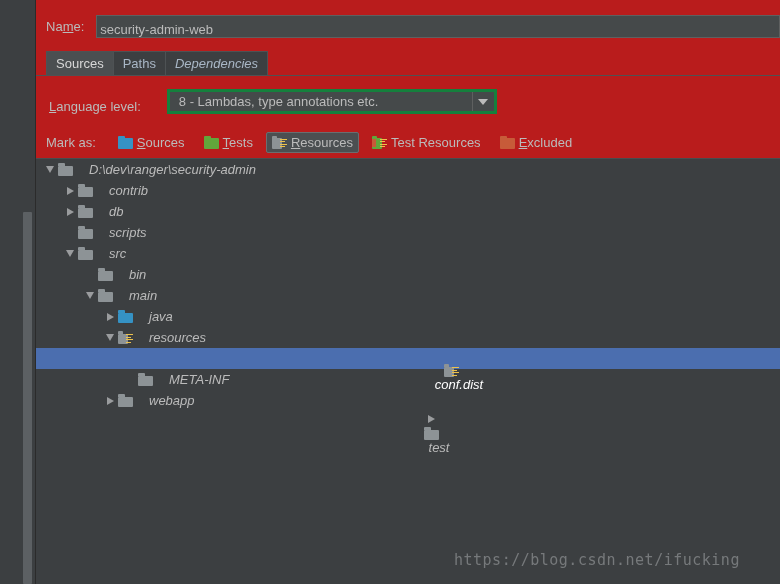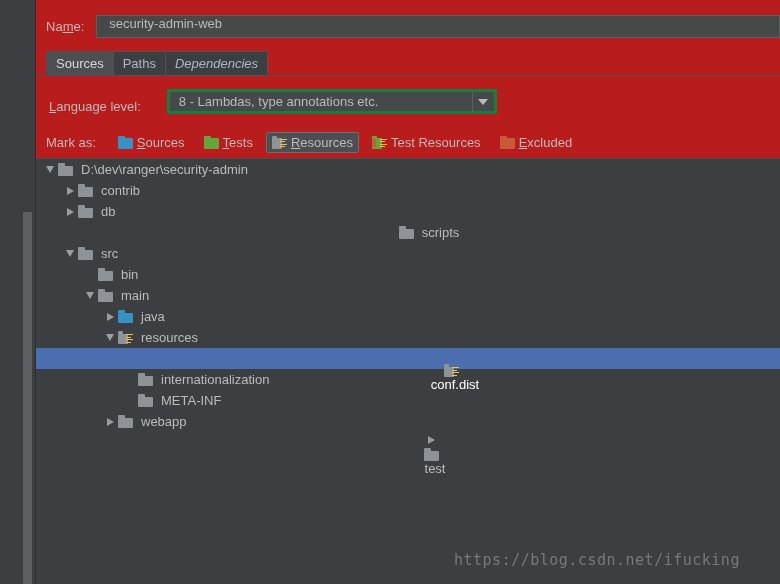--- a/index.html
+++ b/index.html
@@ -37,21 +37,21 @@
     display: flex; align-items: center;
   }
   .field-label {
     color: #bbbbbb; font-size: 13px; padding-left: 10px; white-space: nowrap;
   }
   .mnem { text-decoration: underline; }
   .name-input {
     margin-left: 12px; width: 692px; height: 23px;
     background: #45494a; border: 1px solid #5e6060;
     color: #bbbbbb; font-size: 13px;
-    display: flex; align-items: flex-start; padding-left: 12px;
+    display: flex; align-items: flex-end; padding-left: 3px;
   }
 
   
   .tabs {
     position: absolute; left: 10px; top: 51px; height: 24px;
     display: flex; align-items: stretch;
   }
   .tab {
     display: flex; align-items: center; padding: 0 9px;
     color: #a9b7c6; font-size: 13px;
@@ -158,21 +158,21 @@
   .tri-right {
     width: 0; height: 0;
     border-top: 4.5px solid transparent; border-bottom: 4.5px solid transparent;
     border-left: 7px solid #9a9c9e;
   }
   .tri-down {
     width: 0; height: 0;
     border-left: 4.5px solid transparent; border-right: 4.5px solid transparent;
     border-top: 7px solid #9a9c9e;
   }
-  .tree-label { margin-left: 8px; }
+  .tree-label { margin-left: 16px; font-style: italic; }
   .tree-icon-wrap { display: flex; align-items: center; }
 
   
   .watermark {
     position: absolute; left: 454px; top: 551px;
     color: #76797b; font-size: 15px;
     font-family: "DejaVu Sans Mono", "Liberation Mono", monospace;
     letter-spacing: 0.5px; white-space: nowrap;
   }
 </style>
@@ -314,21 +314,21 @@
               <span class="tri-right"></span>
             </span>
             <span class="tree-icon-wrap">
               <span class="ficon f-gray">
                 <span class="tab-top"></span>
                 <span class="body"></span>
               </span>
             </span>
             <span class="tree-label">db</span>
           </div>
-          <div class="tree-row" style="padding-left: 26px; justify-content: center;">
+          <div class="tree-row" style="padding-left: 26px;">
             <span class="twisty"></span>
             <span class="tree-icon-wrap">
               <span class="ficon f-gray">
                 <span class="tab-top"></span>
                 <span class="body"></span>
               </span>
             </span>
             <span class="tree-label">scripts</span>
           </div>
           <div class="tree-row" style="padding-left: 26px;">
@@ -412,30 +412,20 @@
             <span class="tree-label">conf.dist</span>
           </div>
           <div class="tree-row" style="padding-left: 86px;">
             <span class="twisty"></span>
             <span class="tree-icon-wrap">
               <span class="ficon f-gray">
                 <span class="tab-top"></span>
                 <span class="body"></span>
               </span>
             </span>
-            <span class="tree-label">internationalization</span>
-          </div>
-          <div class="tree-row" style="padding-left: 86px;">
-            <span class="twisty"></span>
-            <span class="tree-icon-wrap">
-              <span class="ficon f-gray">
-                <span class="tab-top"></span>
-                <span class="body"></span>
-              </span>
-            </span>
             <span class="tree-label">META-INF</span>
           </div>
           <div class="tree-row" style="padding-left: 66px;">
             <span class="twisty">
               <span class="tri-right"></span>
             </span>
             <span class="tree-icon-wrap">
               <span class="ficon f-gray">
                 <span class="tab-top"></span>
                 <span class="body"></span>

